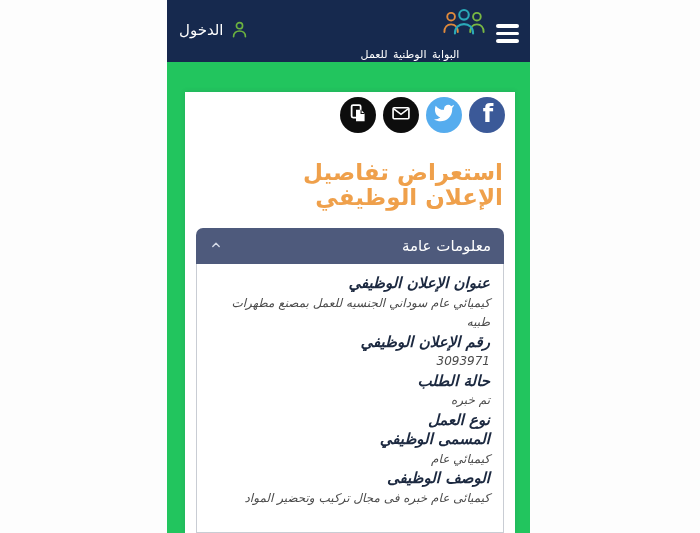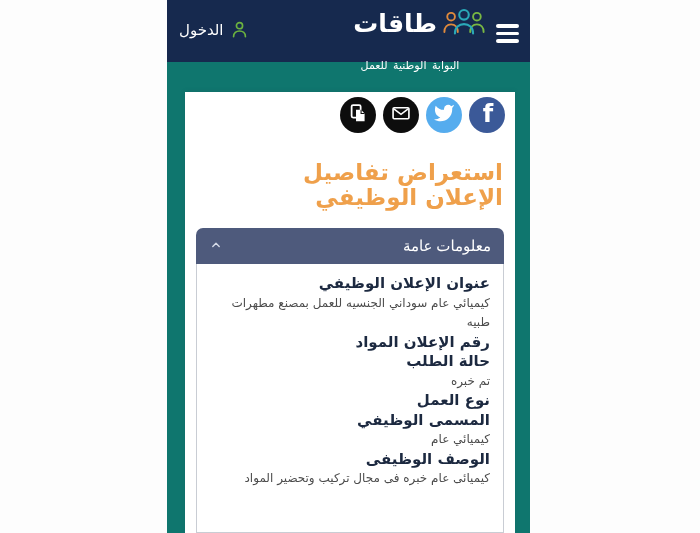--- a/index.html
+++ b/index.html
@@ -2,58 +2,58 @@
 <html lang="ar"><head>
 <meta charset="utf-8">
 <style>
   * { margin:0; padding:0; box-sizing:border-box; }
   html,body { width:700px; height:533px; background:#fdfdfd; overflow:hidden;
               font-family:"DejaVu Sans", sans-serif; }
   .stage { position:relative; width:700px; height:533px; background:#fdfdfd; }
 
   
   .viewport { position:absolute; left:167px; top:0; width:363px; height:533px;
-              background:#0f766e; direction:rtl; overflow:hidden; }
+              background:#22c55e; direction:rtl; overflow:hidden; }
 
   
   .header { position:relative; height:62px; background:#16294e; }
   .login { position:absolute; left:auto; right:auto; top:20px; left:12px;
            display:flex; flex-direction:row; align-items:center; gap:6px;
            color:#fff; font-size:15px; cursor:pointer; direction:rtl; }
   .login svg { display:block; }
   .hamburger { position:absolute; right:11px; top:24px; width:23px; cursor:pointer; }
   .hamburger .bar { height:3.5px; background:#fff; border-radius:2px; margin-bottom:4px; }
   .hamburger .bar:last-child { margin-bottom:0; }
   .logo { position:absolute; right:44px; top:7px; width:152px; color:#fff; }
   .logo-row { display:flex; flex-direction:row; align-items:center; gap:5px; direction:rtl; }
   .logo-title { font-size:25px; font-weight:700; line-height:28px; letter-spacing:0; }
-  .logo-sub { font-size:11px; line-height:13px; margin-top:19px; text-align:center;
+  .logo-sub { font-size:11px; line-height:13px; margin-top:8px; text-align:center;
               word-spacing:2px; white-space:nowrap; }
 
   
   .card { position:absolute; left:18px; top:92px; width:330px; height:441px;
           background:#fff; box-shadow:0 0 5px rgba(40,60,90,.18);
           display:flex; flex-direction:column; }
   .share-row { display:flex; direction:rtl; justify-content:flex-start; gap:7px;
                padding:5px 10px 0 0; }
   .share-btn { width:36px; height:36px; border-radius:50%; flex:0 0 auto;
                display:flex; align-items:center; justify-content:center; cursor:pointer; }
   .share-black { background:#0d0d0d; }
   .share-twitter { background:#55acee; }
   .share-facebook { background:#3b5998; }
 
   .page-title { margin:27px 12px 0 68px; text-align:right; color:#efa04b;
                 font-size:23px; font-weight:700; line-height:25px; }
 
   .section-header { margin:18px 11px 0 11px; height:36px; background:#4e5a7c;
                     border-radius:7px 7px 0 0; display:flex; align-items:center;
                     justify-content:space-between; padding:0 13px; cursor:pointer; }
-  .section-title { color:#fff; font-size:15px; line-height:36px;font-family:Liberation Serif, serif; }
+  .section-title { color:#fff; font-size:15px; line-height:36px; }
   .section-body { margin:0 11px; border:1px solid #c9cdd4; border-top:none;
-                  background:#fff; padding:10px 13px 0 17px; flex:1; overflow:hidden; }
+                  background:#fff; padding:10px 13px 0 17px; flex:1; overflow:hidden;font-style:italic; }
   .row .label { font-weight:700; color:#1c2940; font-size:15px; line-height:19.5px; }
   .row .value { color:#4c4c4c; font-size:12px; line-height:19.5px; }
 </style>
 </head>
 <body>
 
 <div class="stage">
   <div class="viewport">
 
     <div class="header">
@@ -79,21 +79,20 @@
               <g stroke="#79b843" stroke-width="2">
                 <circle cx="36.5" cy="10" r="4"></circle>
                 <path d="M29.5 26c0-5 3-8 7-8s7 3 7 8"></path>
               </g>
               <g stroke="#2aa9b8" stroke-width="2.2">
                 <circle cx="23" cy="8" r="5"></circle>
                 <path d="M13.5 27.5c0-6.2 4.2-9.8 9.5-9.8s9.5 3.6 9.5 9.8"></path>
               </g>
             </svg>
           </span>
-          <span class="logo-title">طاقات</span>
         </div>
         <div class="logo-sub">البوابة الوطنية للعمل</div>
       </div>
 
       <div class="hamburger">
         <div class="bar"></div>
         <div class="bar"></div>
         <div class="bar"></div>
       </div>
     </div>
@@ -146,21 +145,22 @@
       </div>
 
       <div class="section-body">
 
           <div class="row">
             <div class="label">عنوان الإعلان الوظيفي</div>
             <div class="value">كيميائي عام سوداني الجنسيه للعمل بمصنع مطهرات طبيه</div>
           </div>
 
           <div class="row">
-            <div class="label">رقم الإعلان المواد</div>
+            <div class="label">رقم الإعلان الوظيفي</div>
+            <div class="value">3093971</div>
           </div>
 
           <div class="row">
             <div class="label">حالة الطلب</div>
             <div class="value">تم خبره</div>
           </div>
 
           <div class="row">
             <div class="label">نوع العمل</div>
           </div>

